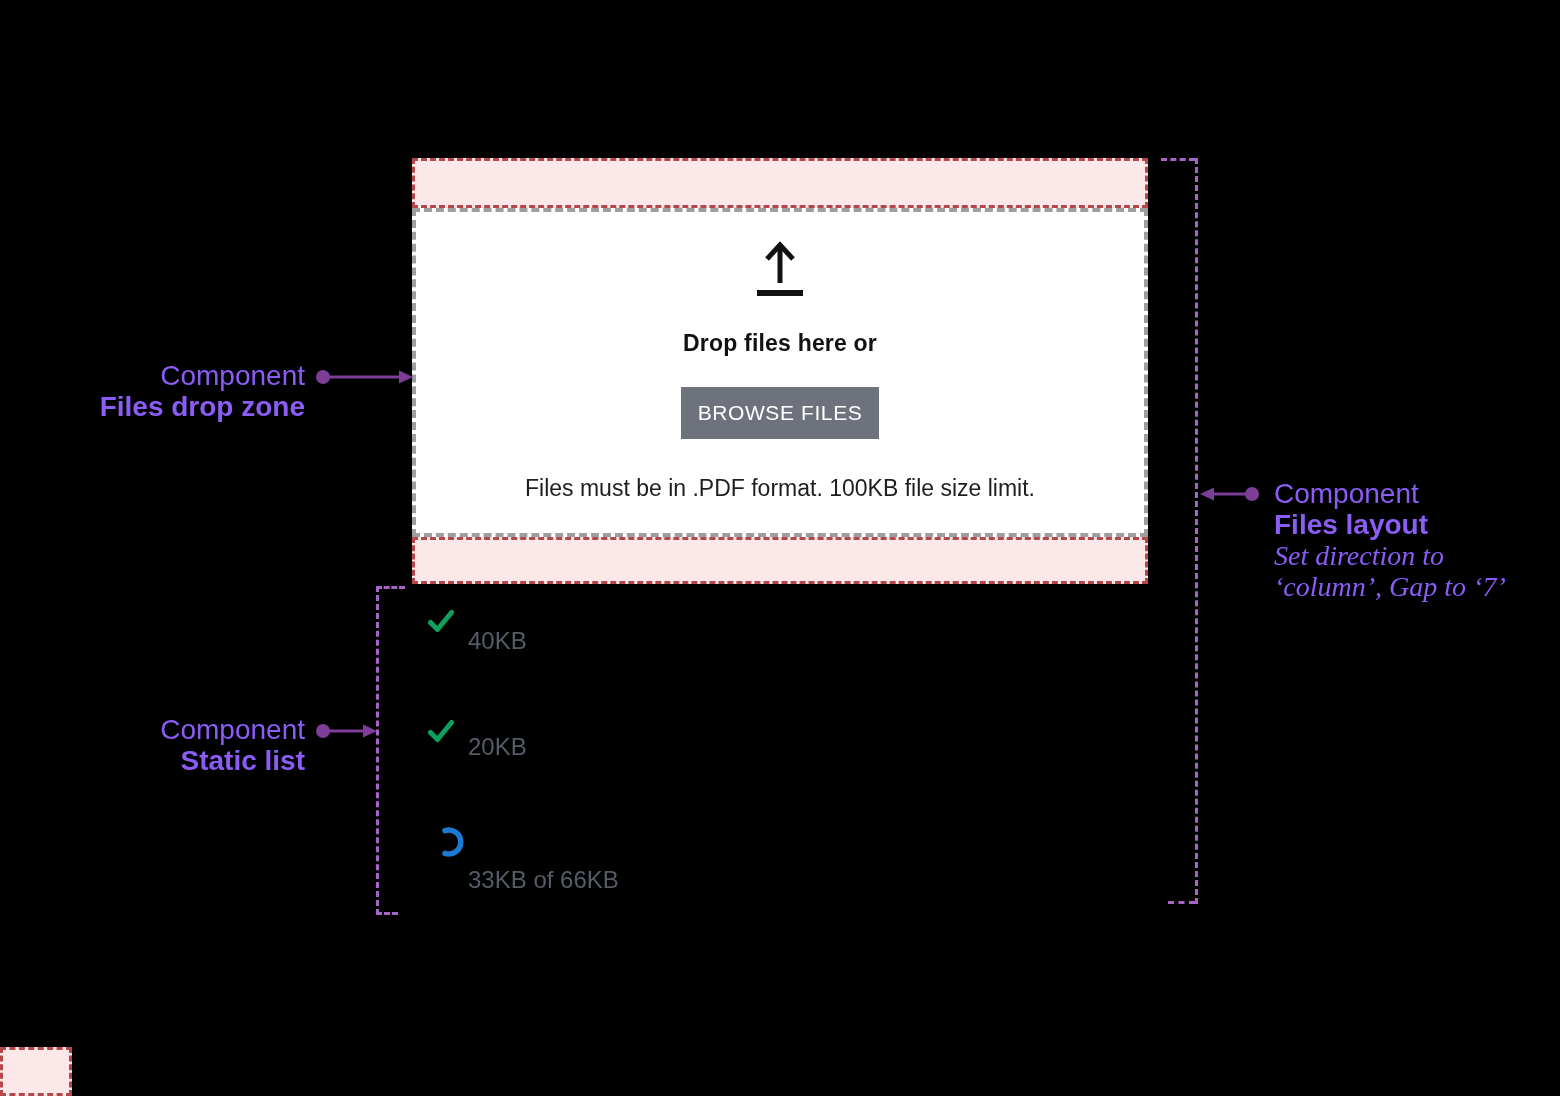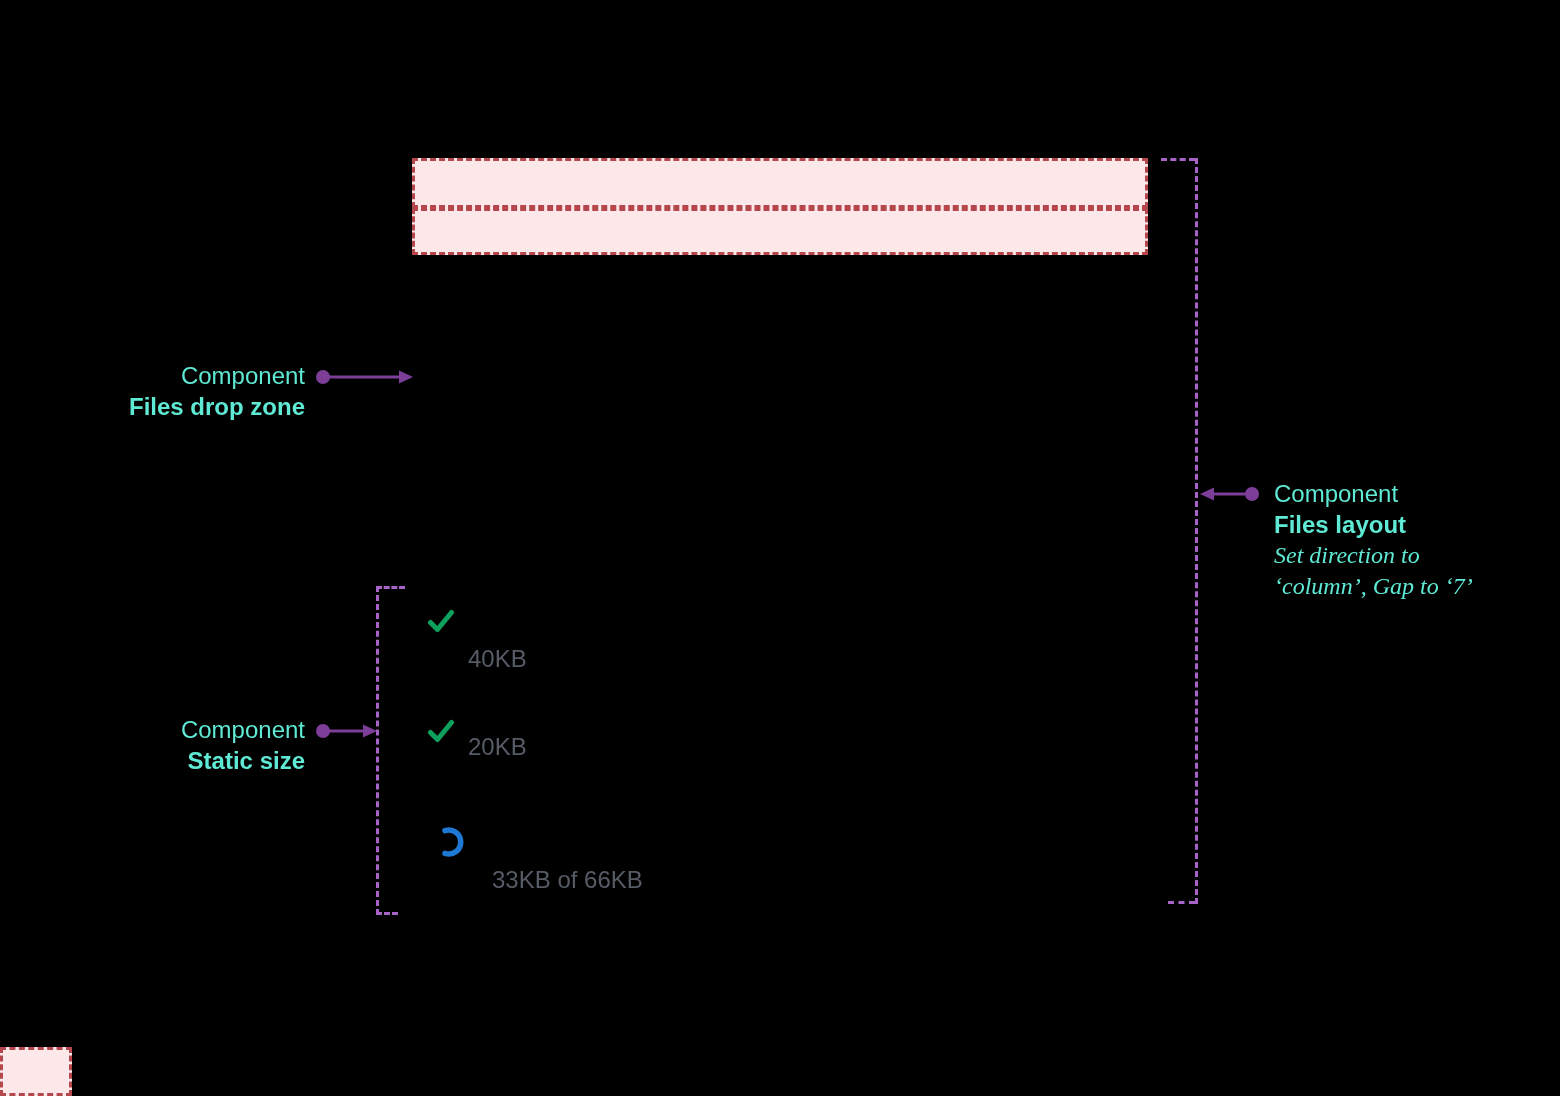--- a/index.html
+++ b/index.html
@@ -77,22 +77,22 @@
   .file-size {
     position: absolute;
     left: 468px;
     font-size: 24px;
     color: #565c66;
   }
 
   
   .ann {
     position: absolute;
-    color: #5eead4;
-    font-size: 24px;
+    color: #8b5cf6;
+    font-size: 28px;
     line-height: 31px;
   }
   .ann.right-align { text-align: right; }
   .ann .bold { font-weight: 700; }
   .ann .italic { font-style: italic; font-family: Liberation Serif, serif; }
   #ann-filedrop { right: 1255px; top: 360px; }
   #ann-staticlist { right: 1255px; top: 714px; }
   #ann-stack { left: 1274px; top: 478px; }
 
   
@@ -102,62 +102,72 @@
     width: 72px; height: 49px;
     background: #fce8e8;
     border: 3px dashed #b5464c;
   }
 </style>
 </head>
 <body>
 
 <div id="dropzone" class="abs">
   <div class="pad-strip top"></div>
+  <div class="dz-white">
+    <svg class="upload-icon" width="60" height="64" viewBox="0 0 60 64">
+      <path d="M30 49 L30 12" stroke="#111111" stroke-width="5" fill="none"></path>
+      <path d="M17 25 L30 11 L43 25" stroke="#111111" stroke-width="5" fill="none" stroke-linejoin="miter"></path>
+      <path d="M7 59 L53 59" stroke="#111111" stroke-width="6" fill="none"></path>
+    </svg>
+    <div class="dz-heading">Drop files here or</div>
+    <button class="browse-btn">BROWSE FILES</button>
+    <div class="dz-hint">Files must be in .PDF format. 100KB file size limit.</div>
+  </div>
   <div class="pad-strip bottom"></div>
 </div>
 
 <div id="stack-guide-v" class="abs guide-v"></div>
 <div id="stack-guide-t" class="abs guide-h"></div>
 <div id="stack-guide-b" class="abs guide-h"></div>
 <div id="list-guide-v" class="abs guide-v"></div>
 <div id="list-guide-t" class="abs guide-h"></div>
 <div id="list-guide-b" class="abs guide-h"></div>
 
 <div>
 
   <svg class="abs" style="left:427px; top:607px;" width="28" height="28" viewBox="0 0 28 28">
     <path d="M3.5 15.5 L10.5 22.5 L24.5 5.5" stroke="#0fa05e" stroke-width="5" fill="none" stroke-linecap="round" stroke-linejoin="round"></path>
   </svg>
-  <div class="file-size" style="top:645px;">40KB</div>
+  <div class="file-size" style="top:627px;">40KB</div>
 
   <svg class="abs" style="left:427px; top:717px;" width="28" height="28" viewBox="0 0 28 28">
     <path d="M3.5 15.5 L10.5 22.5 L24.5 5.5" stroke="#0fa05e" stroke-width="5" fill="none" stroke-linecap="round" stroke-linejoin="round"></path>
   </svg>
   <div class="file-size" style="top:733px;">20KB</div>
 
   <svg class="abs" style="left:432px; top:825px;" width="34" height="34" viewBox="0 0 34 34">
     <path d="M13 5.6 A 12 12 0 1 1 13 28.4" stroke="#1d79d4" stroke-width="5.5" fill="none" stroke-linecap="round"></path>
   </svg>
-  <div class="file-size" style="top:866px;margin-left:24px;">33KB of 66KB</div>
+  <div class="file-size" style="top:866px;">33KB of 66KB</div>
 
 </div>
 
 <div id="ann-filedrop" class="ann right-align">
   <div>Component</div>
   <div class="bold">Files drop zone</div>
 </div>
 <svg class="abs" style="left:314px; top:367px;" width="100" height="20" viewBox="0 0 100 20">
   <circle cx="9" cy="10" r="7" fill="#7d3e98"></circle>
   <line x1="9" y1="10" x2="86" y2="10" stroke="#7d3e98" stroke-width="3"></line>
   <polygon points="85,3.5 99,10 85,16.5" fill="#7d3e98"></polygon>
 </svg>
 
 <div id="ann-staticlist" class="ann right-align">
   <div>Component</div>
-  <div class="bold">Static size</div>
+  <div class="bold">Static list</div>
 </div>
 <svg class="abs" style="left:314px; top:721px;" width="64" height="20" viewBox="0 0 64 20">
   <circle cx="9" cy="10" r="7" fill="#7d3e98"></circle>
   <line x1="9" y1="10" x2="50" y2="10" stroke="#7d3e98" stroke-width="3"></line>
   <polygon points="49,3.5 63,10 49,16.5" fill="#7d3e98"></polygon>
 </svg>
 
 <div id="ann-stack" class="ann">
   <div>Component</div>
   <div class="bold">Files layout</div>

